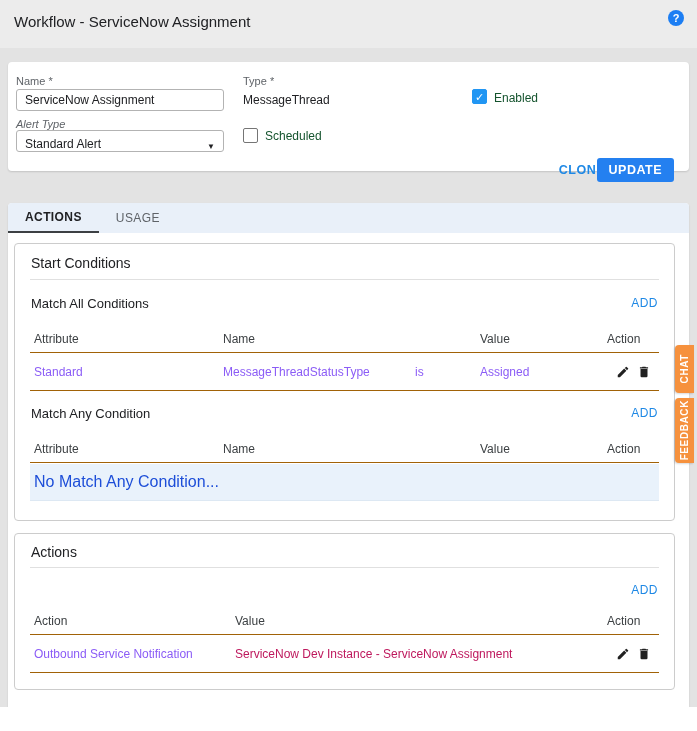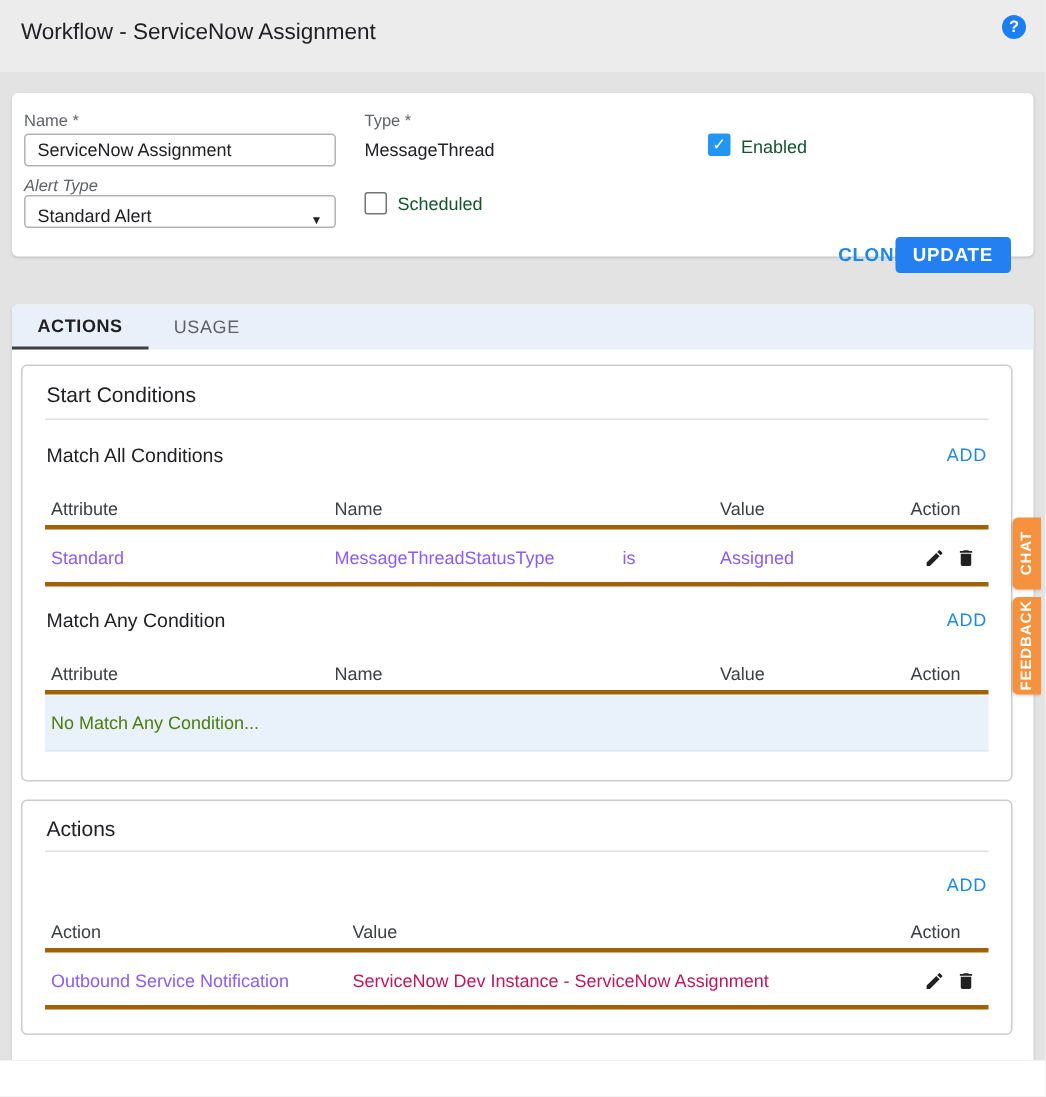--- a/index.html
+++ b/index.html
@@ -59,38 +59,38 @@
   .tab.active { font-weight:bold; color:#202124; border-bottom:2px solid #3c4043; }
   .tab.inactive { color:#5f6368; }
   
   .sec-box { position:absolute; left:6px; width:661px; border:1px solid #ccc; border-radius:4px; background:#fff; }
   .sc-box { top:40px; height:278px; }
   .act-box { top:330px; height:157px; }
   .box-title { position:absolute; left:16px; font-size:14px; font-weight:500; color:#202124; }
   .box-divider { position:absolute; left:15px; right:15px; border-top:1px solid #e0e0e0; }
   .sub-title { position:absolute; left:16px; font-size:13px; color:#202124; }
   .add-link { position:absolute; right:16px; font-size:12px; font-weight:500; letter-spacing:.5px; color:#1e88e5; cursor:pointer; }
-  .thead, .trow { position:absolute; left:15px; right:15px; border-bottom:3px solid #a16207; }
+  .thead, .trow { position:absolute; left:15px; right:15px; border-bottom:1px solid #a16207; }
   .thead { height:25px; }
   .trow { height:38px; }
   .th { position:absolute; top:4px; font-size:12px; color:#3c4043; }
   .td { position:absolute; top:12px; font-size:12px; color:#8b5cf6; }
   .col-a { left:4px; }
   .col-b { left:193px; }
   .col-op { left:385px; }
   .col-c { left:450px; }
   .col-d { left:577px; }
   .col-val2 { left:205px; }
   .icon-group { position:absolute; right:8px; top:12px; display:flex; gap:7px; }
   .row-icon { width:14px; height:14px; cursor:pointer; }
   .row-icon svg { width:14px; height:14px; fill:#212121; }
   .empty-row {
     position:absolute; left:15px; right:15px; top:220px; height:37px;
     background:#e9f2fb; border-bottom:1px solid #dde8f3;
-    display:flex; align-items:center; padding-left:4px; font-size:12px; color:#4d7c0f;
+    display:flex; align-items:center; padding-left:4px; font-size:16px; color:#1d4ed8;
   }
   .link-cell { color:#be185d; cursor:pointer; }
   
   .side-tab {
     position:absolute; right:3px; width:19px; background:#f6913d; border-radius:4px 0 0 4px;
     display:flex; align-items:center; justify-content:center; cursor:pointer;
     box-shadow:-1px 1px 2px rgba(0,0,0,.15);
   }
   .side-tab span {
     writing-mode:vertical-rl; transform:rotate(180deg);

